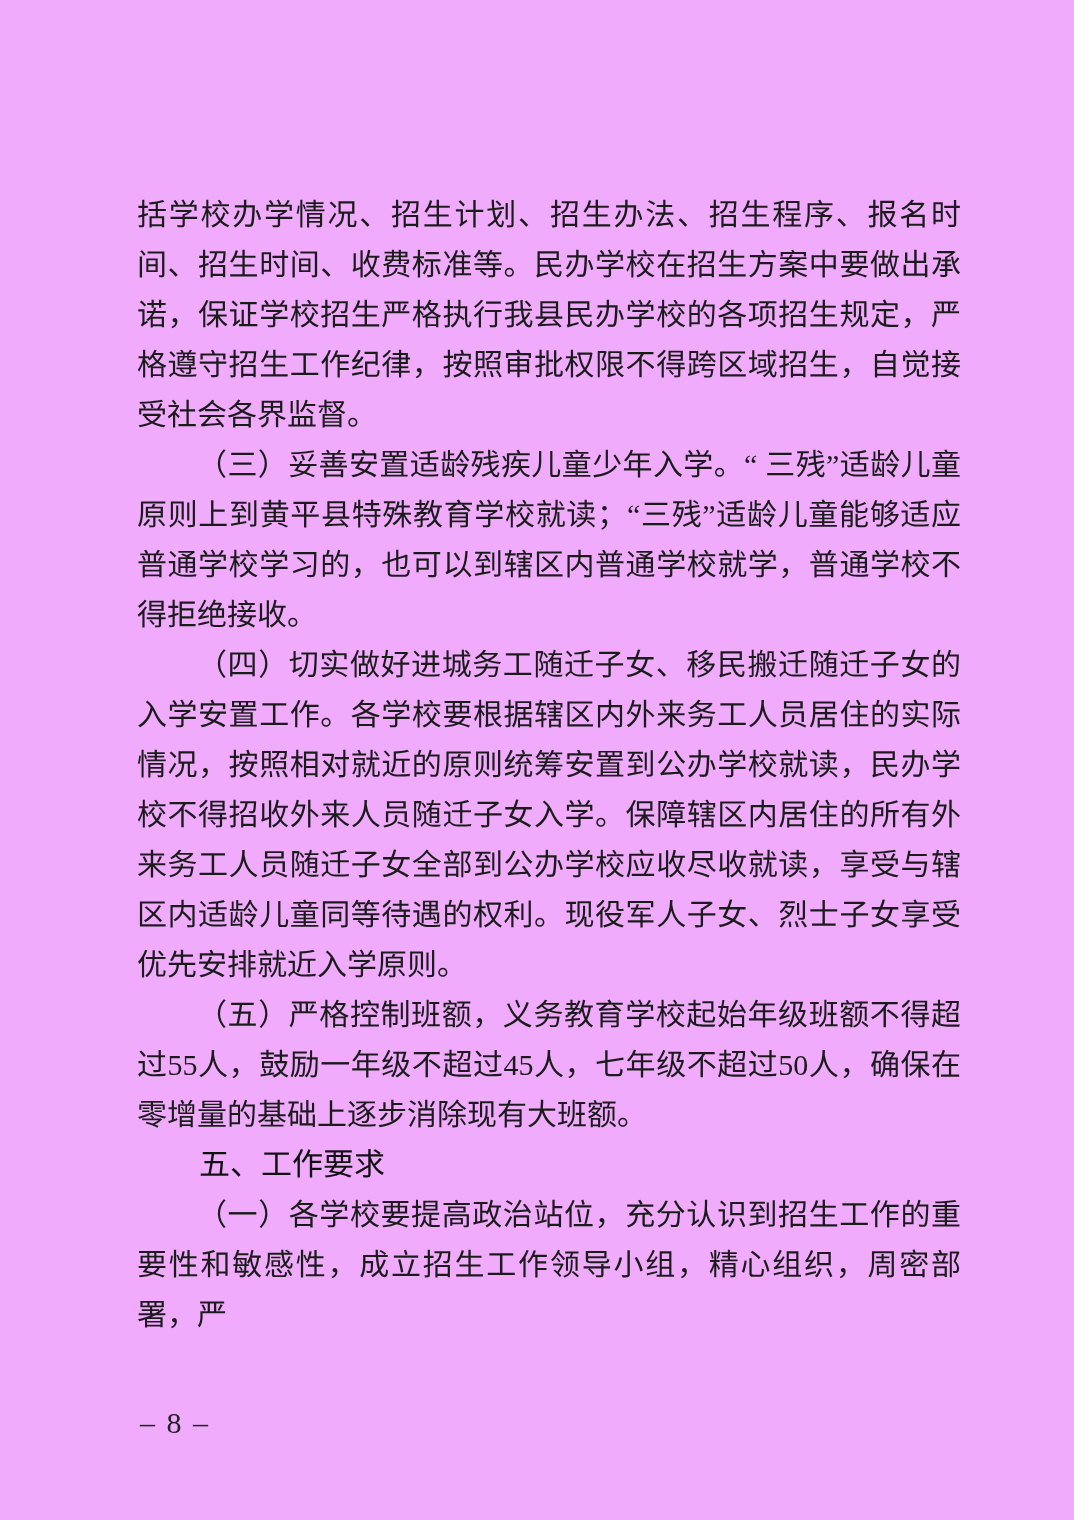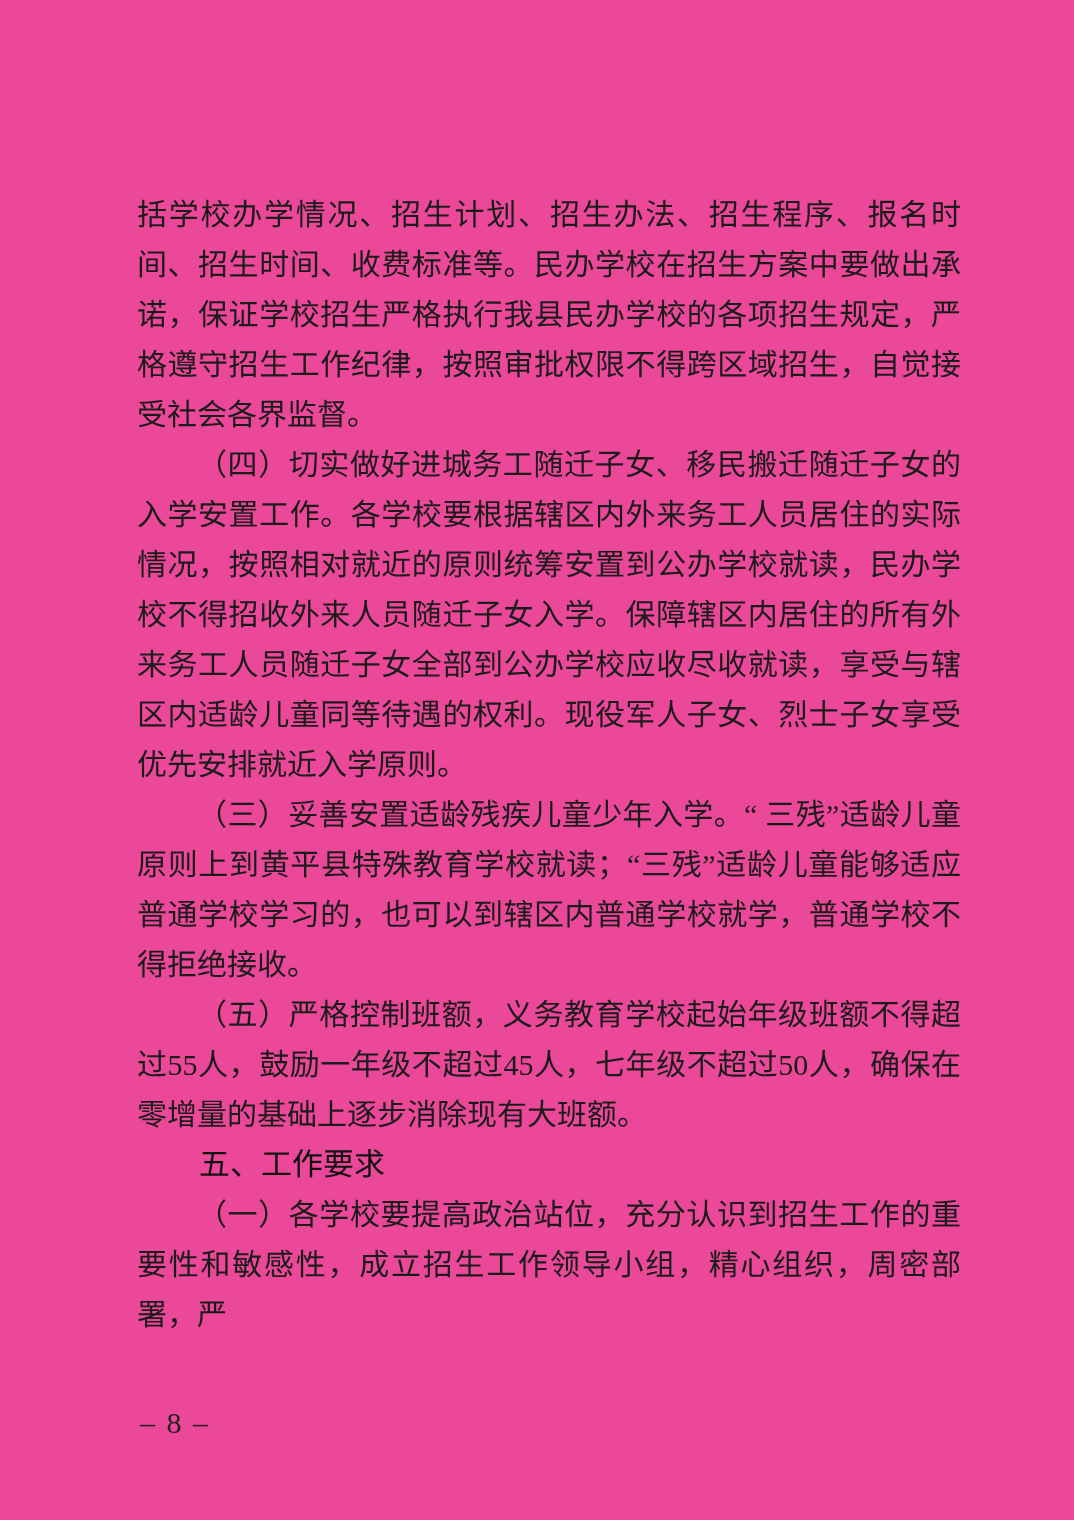--- a/index.html
+++ b/index.html
@@ -4,21 +4,21 @@
 <style>
   html, body {
     margin: 0;
     padding: 0;
     background: #ffffff;
   }
   .page {
     position: relative;
     width: 1074px;
     height: 1520px;
-    background: #ec4899;
+    background: #f0abfc;
     overflow: hidden;
   }
   .text-block {
     position: absolute;
     left: 137px;
     top: 190px;
     width: 824px;
     font-family: "Liberation Serif", "DejaVu Serif", serif;
     font-size: 30px;
     line-height: 50px;
@@ -50,23 +50,23 @@
   }
 </style>
 </head>
 <body>
 
 <div class="page">
 
   <div class="text-block">
     <p>括学校办学情况、招生计划、招生办法、招生程序、报名时间、招生时间、收费标准等。民办学校在招生方案中要做出承诺，保证学校招生严格执行我县民办学校的各项招生规定，严格遵守招生工作纪律，按照审批权限不得跨区域招生，自觉接受社会各界监督。</p>
 
+    <p class="indent">（三）妥善安置适龄残疾儿童少年入学。“ 三残”适龄儿童原则上到黄平县特殊教育学校就读；“三残”适龄儿童能够适应普通学校学习的，也可以到辖区内普通学校就学，普通学校不得拒绝接收。</p>
+
     <p class="indent">（四）切实做好进城务工随迁子女、移民搬迁随迁子女的入学安置工作。各学校要根据辖区内外来务工人员居住的实际情况，按照相对就近的原则统筹安置到公办学校就读，民办学校不得招收外来人员随迁子女入学。保障辖区内居住的所有外来务工人员随迁子女全部到公办学校应收尽收就读，享受与辖区内适龄儿童同等待遇的权利。现役军人子女、烈士子女享受优先安排就近入学原则。</p>
-
-    <p class="indent">（三）妥善安置适龄残疾儿童少年入学。“ 三残”适龄儿童原则上到黄平县特殊教育学校就读；“三残”适龄儿童能够适应普通学校学习的，也可以到辖区内普通学校就学，普通学校不得拒绝接收。</p>
 
     <p class="indent">（五）严格控制班额，义务教育学校起始年级班额不得超过55人，鼓励一年级不超过45人，七年级不超过50人，确保在零增量的基础上逐步消除现有大班额。</p>
 
     <p class="heading">五、工作要求</p>
 
     <p class="indent">（一）各学校要提高政治站位，充分认识到招生工作的重要性和敏感性，成立招生工作领导小组，精心组织，周密部署，严</p>
   </div>
 
   <div class="page-number">– 8 –</div>
 

